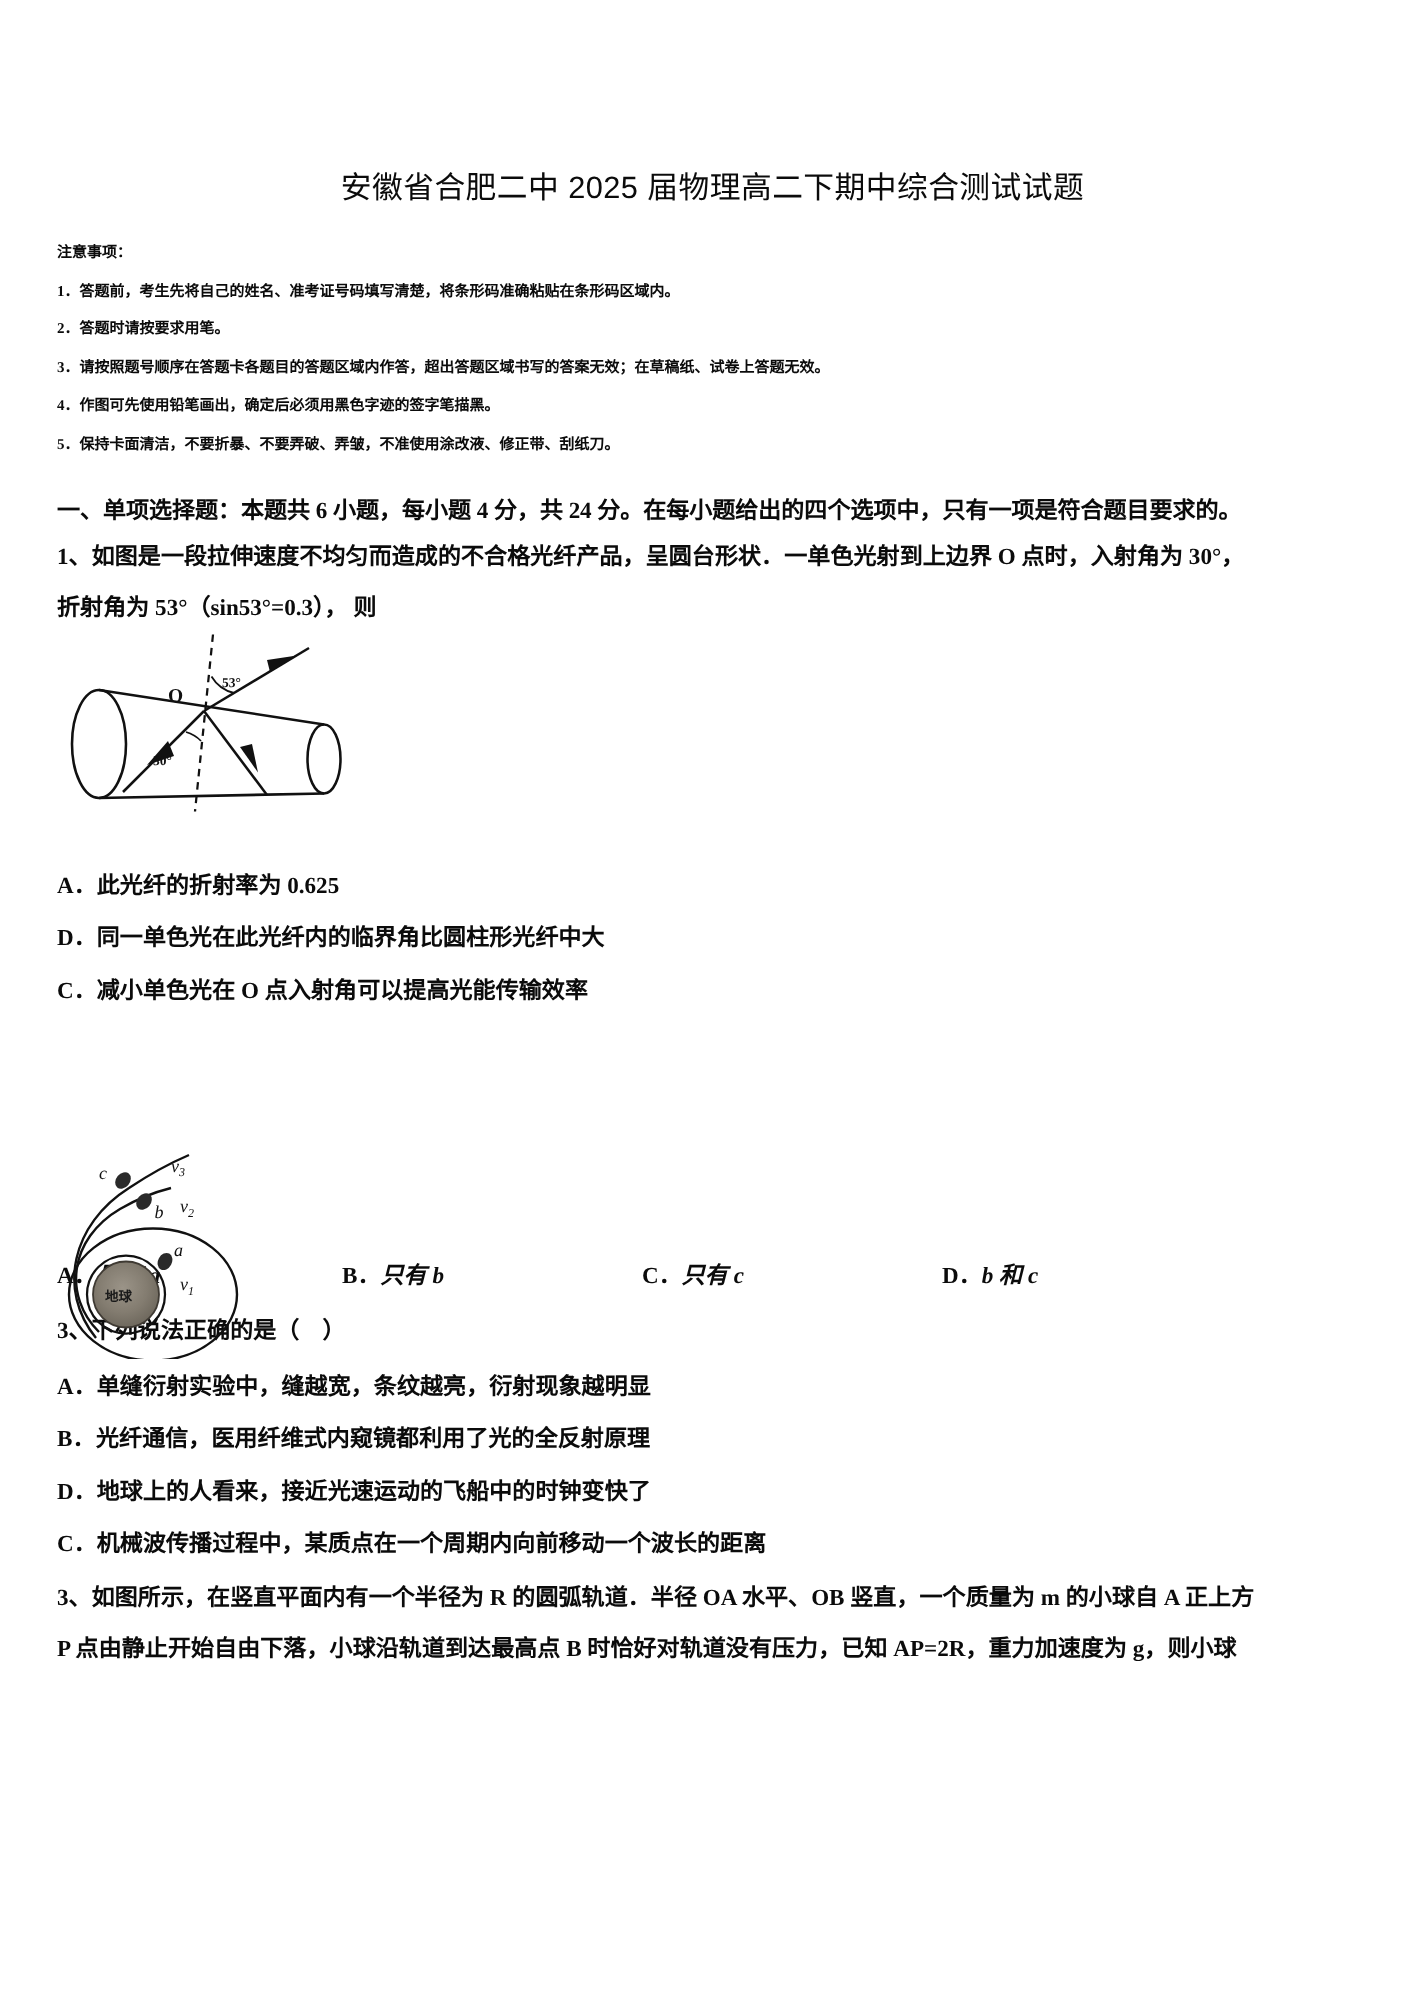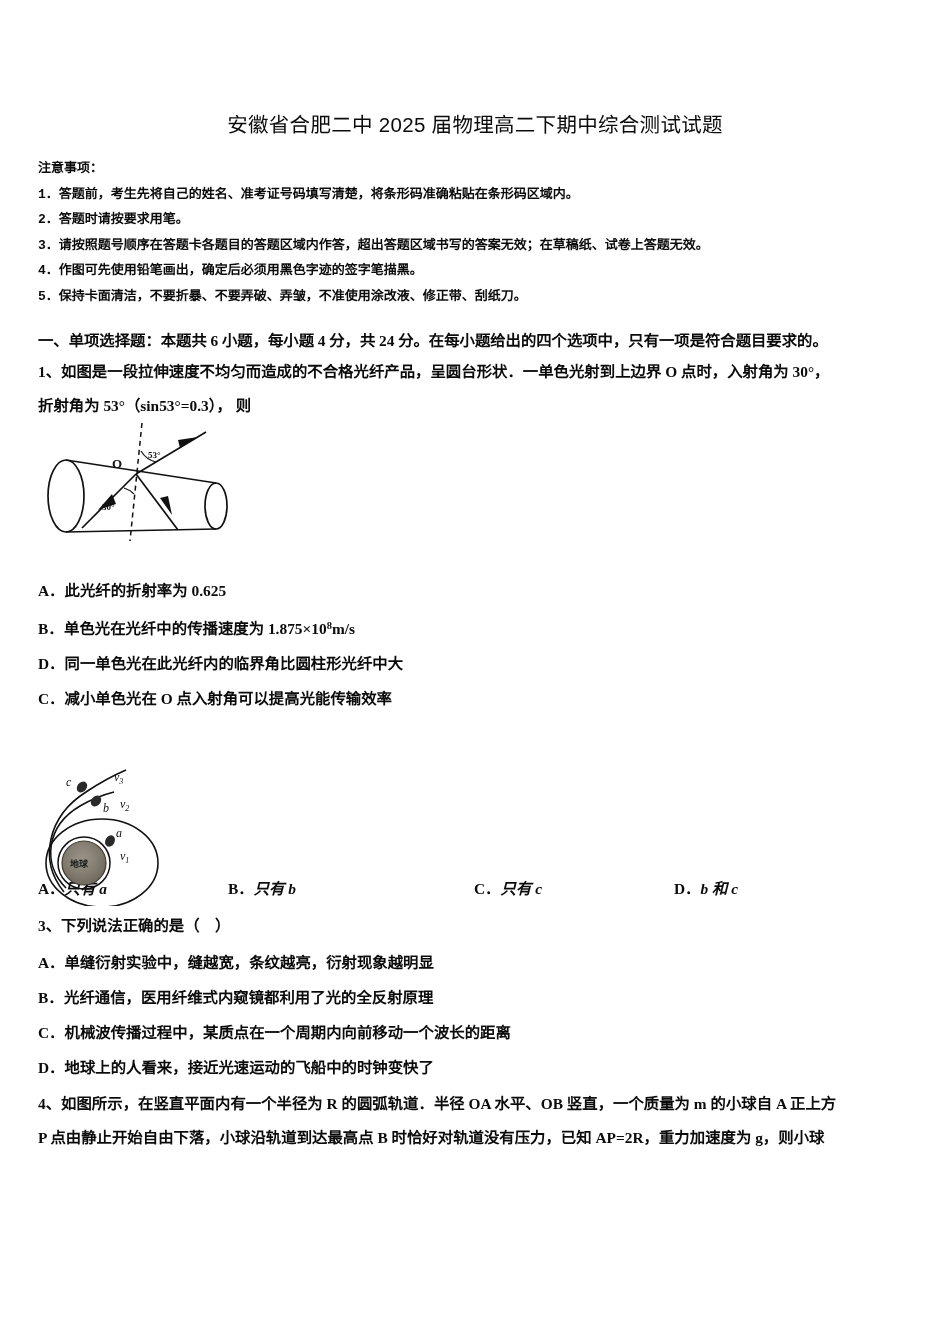--- a/index.html
+++ b/index.html
@@ -34,24 +34,23 @@
     letter-spacing: 0.3px;
     font-family: "Liberation Sans", "DejaVu Sans", sans-serif;
   }
 
   
   .notice {
     position: absolute;
     top: 156px;
     left: 38px;
     width: 880px;
-    font-size: 13px;
+    font-size: 10px;
     line-height: 25.6px;
     font-weight: 600;
-    font-family: Liberation Mono, monospace;
   }
   .notice .n-head { display: block; }
   .notice .n-item { display: block; white-space: nowrap; }
 
   
   .content {
     position: absolute;
     top: 328px;
     left: 38px;
     width: 882px;
@@ -76,21 +75,21 @@
   }
   .opt .lab { display: inline-block; min-width: 26px; }
   .opt-row {
     display: block;
     line-height: 36px;
     white-space: nowrap;
   }
   .opt-row .oi { display: inline-block; }
   .oi-a { width: 190px; }
   .oi-b { width: 200px; }
-  .oi-c { width: 200px; margin-left: 46px; }
+  .oi-c { width: 200px; }
 
   em, .it { font-style: italic; font-family: "Liberation Serif", serif; }
   sup { font-size: 0.68em; vertical-align: 0.45em; }
 
   
   .fig { position: absolute; }
   #fig-fiber { left: 38px; top: 418px; width: 260px; height: 132px; }
   #fig-orbit { left: 40px; top: 768px; width: 200px; height: 138px; }
   .fig svg { display: block; }
 </style>
@@ -117,23 +116,20 @@
     <div class="q-text">
       <span class="ln">1、如图是一段拉伸速度不均匀而造成的不合格光纤产品，呈圆台形状．一单色光射到上边界 O 点时，入射角为 30°，</span>
       <span class="ln">折射角为 53°（sin53°=0.3）， 则</span>
     </div>
 
     <div style="height:148px"></div>
 
     <div class="opt-list">
       <span class="opt">
         <span class="lab">A．</span><span>此光纤的折射率为 0.625</span>
-      </span>
-      <span class="opt">
-        <span class="lab">B．</span><span>单色光在光纤中的传播速度为 1.875×10</span><sup>8</sup><span>m/s</span>
       </span>
       <span class="opt">
         <span class="lab">D．</span><span>同一单色光在此光纤内的临界角比圆柱形光纤中大</span>
       </span>
       <span class="opt">
         <span class="lab">C．</span><span>减小单色光在 O 点入射角可以提高光能传输效率</span>
       </span>
     </div>
 
 
@@ -156,29 +152,29 @@
     </div>
 
     <div class="opt-list">
       <span class="opt">
         <span class="lab">A．</span><span>单缝衍射实验中，缝越宽，条纹越亮，衍射现象越明显</span>
       </span>
       <span class="opt">
         <span class="lab">B．</span><span>光纤通信，医用纤维式内窥镜都利用了光的全反射原理</span>
       </span>
       <span class="opt">
+        <span class="lab">D．</span><span>地球上的人看来，接近光速运动的飞船中的时钟变快了</span>
+      </span>
+      <span class="opt">
         <span class="lab">C．</span><span>机械波传播过程中，某质点在一个周期内向前移动一个波长的距离</span>
       </span>
-      <span class="opt">
-        <span class="lab">D．</span><span>地球上的人看来，接近光速运动的飞船中的时钟变快了</span>
-      </span>
     </div>
 
     <div class="q-text">
-      <span class="ln">4、如图所示，在竖直平面内有一个半径为 R 的圆弧轨道．半径 OA 水平、OB 竖直，一个质量为 m 的小球自 A 正上方</span>
+      <span class="ln">3、如图所示，在竖直平面内有一个半径为 R 的圆弧轨道．半径 OA 水平、OB 竖直，一个质量为 m 的小球自 A 正上方</span>
       <span class="ln">P 点由静止开始自由下落，小球沿轨道到达最高点 B 时恰好对轨道没有压力，已知 AP=2R，重力加速度为 g，则小球</span>
     </div>
 
   </div>
 
   <div class="fig" id="fig-fiber">
     <svg width="260" height="132" viewBox="0 0 260 132" aria-label="optical fiber frustum">
 
       <ellipse cx="28" cy="78" rx="18" ry="36" fill="#ffffff" stroke="#111" stroke-width="1.7"></ellipse>
       <ellipse cx="178" cy="88" rx="11" ry="23" fill="#ffffff" stroke="#111" stroke-width="1.7"></ellipse>

